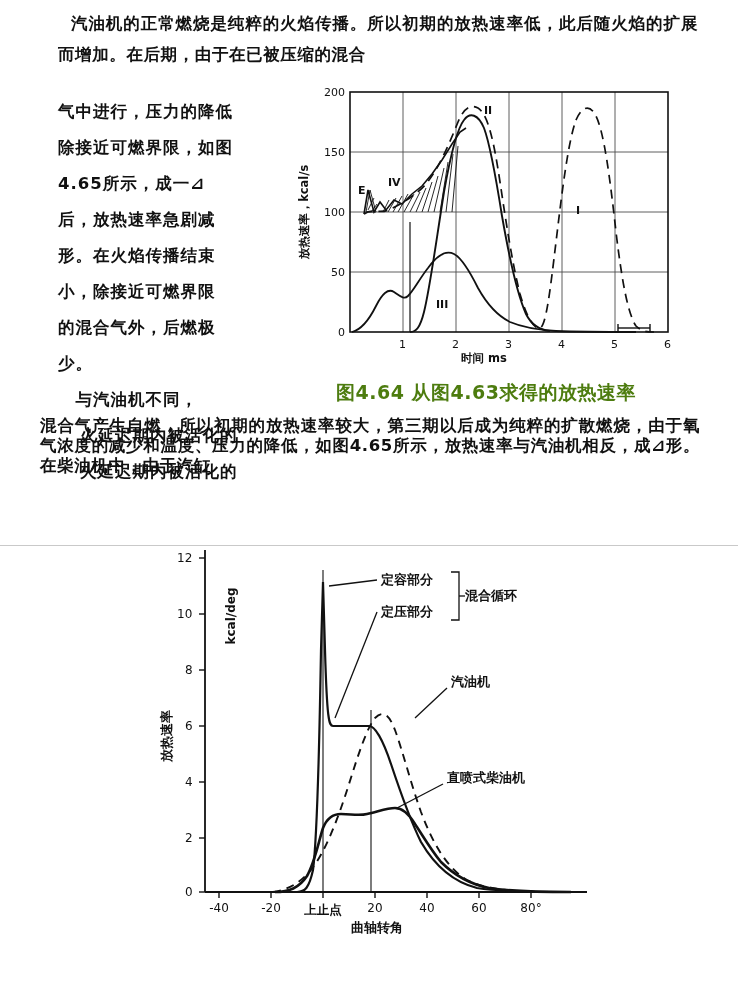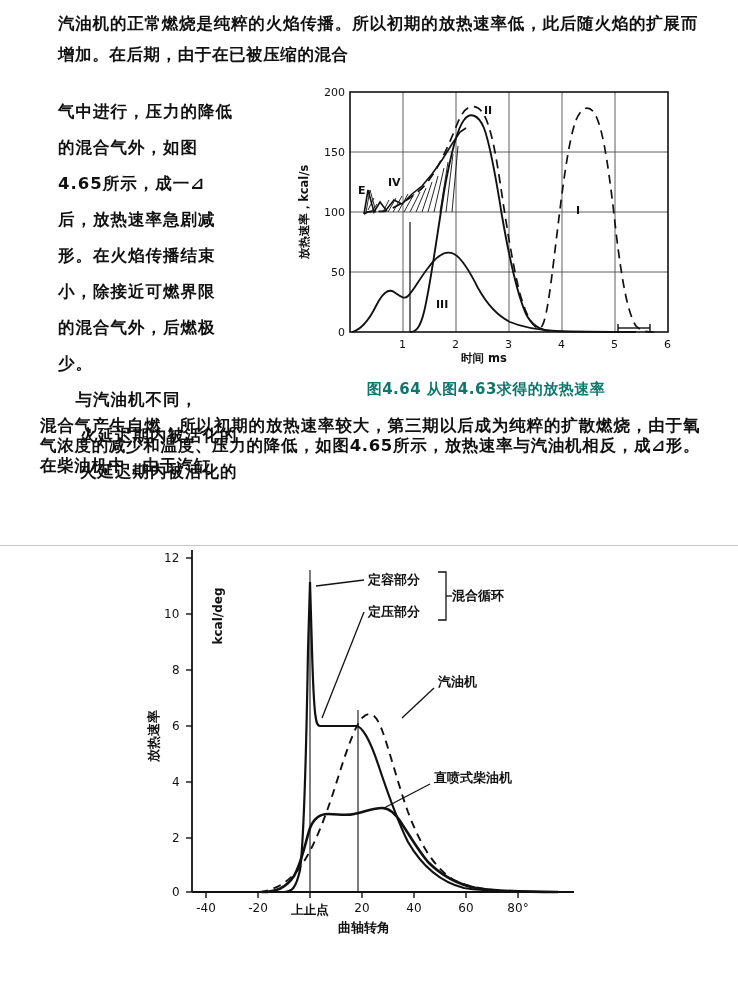--- a/index.html
+++ b/index.html
@@ -30,21 +30,21 @@
     letter-spacing: 0.6px;
     color: #111;
     font-weight: 600;
     text-align: justify;
   }
   .p1 {
     left: 58px;
     top: 8px;
     width: 640px;
   }
-  .p1 .l1 { text-indent: 38px; }
+  .p1 .l1 { text-indent: 38px; margin-left: 13px; }
 
   .col-left {
     position: absolute;
     left: 58px;
     top: 94px;
     width: 228px;
     font-size: 16.5px;
     line-height: 36px;
     letter-spacing: 1px;
     font-weight: 600;
@@ -53,24 +53,24 @@
 
   .p3 {
     left: 40px;
     top: 416px;
     width: 660px;
     line-height: 20px;
   }
 
   .caption {
     position: absolute;
-    font-size: 15px;
+    font-size: 19px;
     font-weight: 700;
     letter-spacing: 0.5px;
-    color: #0f766e;
+    color: #4d7c0f;
     text-align: center;
   }
   .cap1 { left: 296px; top: 380px; width: 380px; }
   .cap2 { left: 150px; top: 950px; width: 440px; }
 
   .divider {
     position: absolute;
     left: 0;
     top: 545px;
     width: 738px;
@@ -81,21 +81,21 @@
   
   .fig1 {
     position: absolute;
     left: 288px;
     top: 82px;
     width: 400px;
     height: 285px;
   }
   .fig2 {
     position: absolute;
-    left: 134px;
+    left: 147px;
     top: 540px;
     width: 470px;
     height: 400px;
   }
   .fig svg { display: block; }
   .axis-label {
     font-family: "DejaVu Sans", sans-serif;
     font-size: 11px;
     fill: #111;
   }
@@ -104,21 +104,21 @@
 <body>
 
 <div class="page">
 
   <div class="para p1">
     <span class="l1">汽油机的正常燃烧是纯粹的火焰传播。所以初期的放热速率低，此后随火焰的扩展而增加。在后期，由于在已被压缩的混合</span>
   </div>
 
   <div class="col-left">
     <div>气中进行，压力的降低</div>
-    <div>的混合气外，如图</div>
+    <div>除接近可燃界限，如图</div>
     <div>4.65所示，成一⊿</div>
     <div>后，放热速率急剧减</div>
     <div>形。在火焰传播结束</div>
     <div>小，除接近可燃界限</div>
     <div>的混合气外，后燃极</div>
     <div>少。</div>
     <div>　与汽油机不同，</div>
     <div class="shift">火延迟期内被活化的</div>
     <div class="shift">火延迟期内被活化的</div>
   </div>

